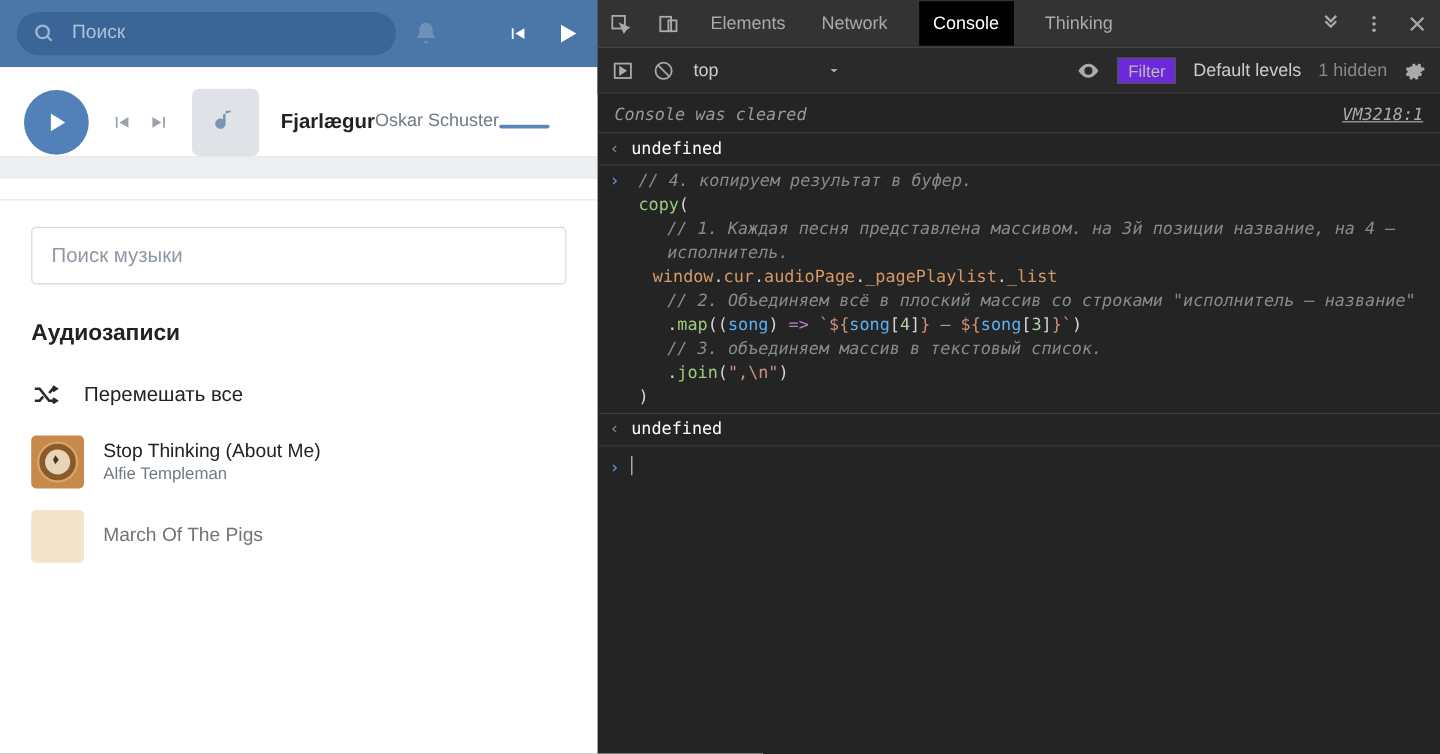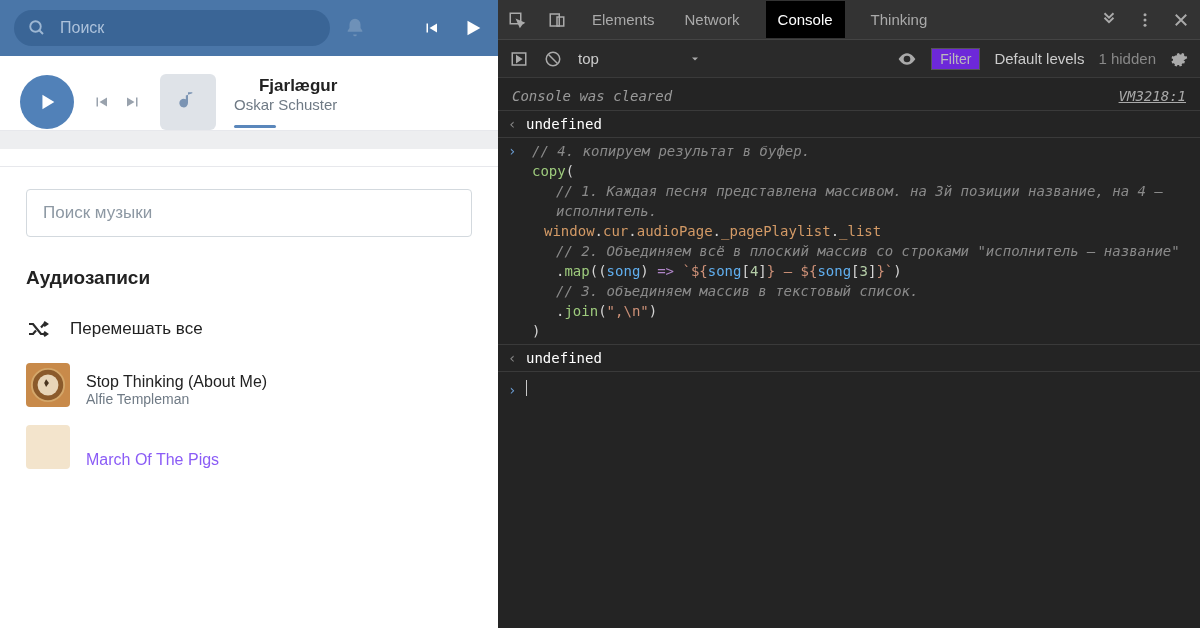--- a/index.html
+++ b/index.html
@@ -13,38 +13,38 @@
 .vk-search-icon { width: 18px; height: 18px; }
 .vk-search input { background: transparent; border: none; outline: none; color: #adc2db; font-size: 16px; }
 .vk-search input::placeholder { color: #adc2db; }
 .vk-bell { color: #8fabc8; }
 .vk-topctrl { margin-left: auto; display: flex; align-items: center; gap: 22px; color: #fff; }
 
 .player-row { background: #fff; margin-top: 0; padding: 18px 20px 0 20px; display: flex; align-items: center; gap: 18px; border-bottom: 1px solid #e7e8ec; }
 .big-play { width: 54px; height: 54px; border-radius: 50%; background: #5181b8; display: flex; align-items: center; justify-content: center; cursor: pointer; }
 .nav-icons { display: flex; gap: 14px; color: #8a99ab; }
 .track-cover { width: 56px; height: 56px; background: #dfe3e8; border-radius: 6px; display: flex; align-items: center; justify-content: center; }
-.track-meta { display: flex; flex-direction: column; text-align: right; }
+.track-meta { display: flex; flex-direction: row; text-align: right; }
 .track-title { font-size: 17px; font-weight: 600; color: #222; }
 .track-artist { font-size: 15px; color: #6f7a85; }
 .track-underline { width: 42px; height: 3px; background: #5a87bb; border-radius: 2px; margin-top: 12px; }
 
 .content-card { background: #fff; margin-top: 18px; padding: 18px 0 0 0; flex: 1; }
 .tabs { display: flex; gap: 28px; padding: 0 26px 0 26px; font-size: 17px; color: #656d78; }
 .tab { padding-bottom: 14px; cursor: pointer; white-space: nowrap; }
 .tab.active { color: #222; border-bottom: 3px solid #5181b8; }
 .tab-border { height: 1px; background: #e7e8ec; margin-top: -1px; }
 .music-search-box { margin: 22px 26px 0 26px; height: 48px; border: 1px solid #d3d9de; border-radius: 4px; display: flex; align-items: center; padding: 17px 16px; }
 .music-search-box input { border: none; outline: none; font-size: 17px; color: #818c99; flex: 1; }
 .music-search-box input::placeholder { color: #8d98a3; }
 .section-title { font-size: 19px; font-weight: 600; color: #222; padding: 30px 38px 0 26px; }
 .shuffle-row { display: flex; align-items: center; gap: 20px; padding: 28px 26px 0 26px; font-size: 17px; font-weight: 500; color: #222; cursor: pointer; }
 .shuffle-icon { width: 24px; height: 24px; color: #2a2a2a; }
 .tracklist { padding: 22px 26px 0 26px; display: flex; flex-direction: column; gap: 18px; }
-.trk { display: flex; align-items: flex-end; gap: 16px; cursor: pointer; }
+.trk { display: flex; align-items: center; gap: 16px; cursor: pointer; }
 .trk-cover { width: 44px; height: 44px; border-radius: 4px; background: #c88a4a; display: flex; align-items: center; justify-content: center; font-size: 9px; color: #fff; }
 .trk-cover2 { width: 44px; height: 44px; border-radius: 4px; background: #f3e4cc; }
 .trk-meta { display: flex; flex-direction: column; }
 .trk-title { font-size: 16px; color: #222; }
 .trk-artist { font-size: 14px; color: #6f7a85; }
 
 
 .dt-tabbar { height: 40px; background: #333; display: flex; align-items: center; padding: 0 10px; gap: 22px; font-family: -apple-system, sans-serif; font-size: 15px; border-bottom: 1px solid #444; }
 .dt-tabbar .l-icon { color: #aaa; }
 .dt-tab { color: #aaa; cursor: pointer; padding: 10px 4px; }
@@ -147,21 +147,21 @@
             </svg>
         </div>
         <div class="trk-meta">
           <span class="trk-title">Stop Thinking (About Me)</span>
           <span class="trk-artist">Alfie Templeman</span>
         </div>
       </div>
       <div class="trk">
         <div class="trk-cover2"></div>
         <div class="trk-meta">
-          <span class="trk-title" style="color:#8b5cf6">March Of The Pigs</span>
+          <span class="trk-title" style="color:#737373">March Of The Pigs</span>
         </div>
       </div>
     </div>
   </div>
 </div>
 
 <div class="right-pane">
   <div class="dt-tabbar">
     <svg class="l-icon" width="18" height="18" viewBox="0 0 24 24" fill="none" stroke="#aaa" stroke-width="2">
         <rect x="3" y="3" width="14" height="14"></rect>

